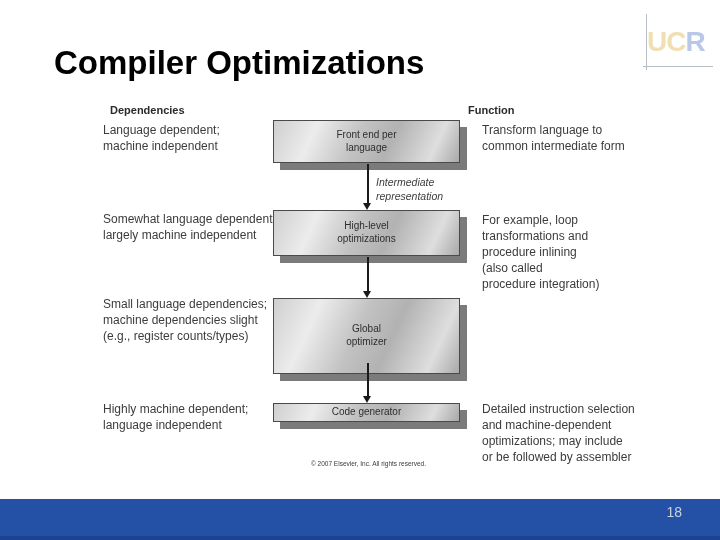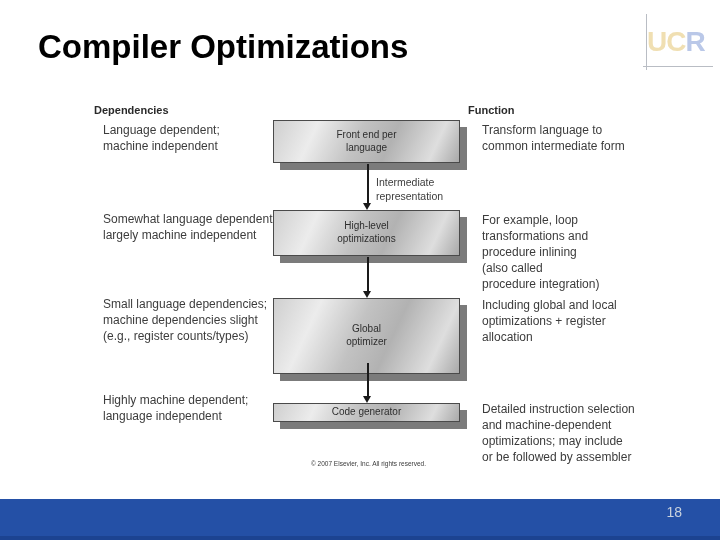--- a/index.html
+++ b/index.html
@@ -8,21 +8,21 @@
     background: #ffffff;
     overflow: hidden;
     position: relative;
     font-family: "Liberation Sans", sans-serif;
   }
   .slide { position: absolute; inset: 0; }
 
   
   .title {
     position: absolute; left: 38px; top: 28px;
-    margin: 0;
+    margin: 16px;
     font-size: 33px; font-weight: 700;
     color: var(--title-text, #000);
     letter-spacing: 0px;
     white-space: nowrap;
   }
 
   
   .logo { position: absolute; left: 643px; top: 12px; width: 72px; height: 58px; }
   .logo-vline { position: absolute; left: 3px; top: 2px; width: 1px; height: 56px; background: #b9bdc4; }
   .logo-hline { position: absolute; left: 0px; top: 54px; width: 70px; height: 1px; background: #b9bdc4; }
@@ -34,34 +34,34 @@
   .logo-uc { color: var(--logo-uc, #f0dfb2); }
   .logo-r  { color: var(--logo-r, #bac8e8); }
 
   
   .figure { position: absolute; inset: 0; color: var(--diagram-text, #3c3c3c); }
 
   .col-header {
     position: absolute; top: 104px;
     font-size: 11px; font-weight: 700; color: #2a2a2a;
   }
-  .left-header  { left: 94px; text-align: right; }
+  .left-header  { left: 110px; text-align: right; }
   .right-header { left: 468px; }
 
   .dep, .func {
     position: absolute;
     font-size: 12px; line-height: 1.34;
     white-space: pre-line;
   }
   .dep  { left: 103px; width: 185px; }
   .func { left: 482px; width: 165px; }
   .dep1  { top: 122px; } .func1 { top: 122px; }
   .dep2  { top: 211px; } .func2 { top: 212px; }
   .dep3  { top: 296px; } .func3 { top: 297px; }
-  .dep4  { top: 392px; } .func4 { top: 401px; }
+  .dep4  { top: 401px; } .func4 { top: 401px; }
 
   .box {
     position: absolute; left: 273px; width: 187px;
     border: 1px solid var(--box-border, #4a4a4a);
     background: linear-gradient(115deg,
       #cfcfcf 0%, #ececec 22%, #c2c2c2 45%,
       #b2b2b2 62%, #dedede 85%, #a9a9a9 100%);
     box-shadow: 7px 7px 0 0 var(--box-shadow, #7b7b7b);
     box-sizing: border-box;
     display: flex; align-items: center; justify-content: center;
@@ -85,21 +85,21 @@
     border-left: 4.5px solid transparent;
     border-right: 4.5px solid transparent;
     border-top: 7px solid #1a1a1a;
   }
   .arrow1 { top: 164px; height: 46px; }
   .arrow2 { top: 257px; height: 41px; }
   .arrow3 { top: 363px; height: 40px; }
 
   .arrow-label {
     position: absolute; left: 376px; top: 175px;
-    font-size: 10.5px; line-height: 1.35;
+    font-size: 10.5px; font-style: italic; line-height: 1.35;
     white-space: pre-line;
   }
 
   .copyright {
     position: absolute; left: 311px; top: 460px;
     font-size: 6.5px; color: #3a3a3a;
     white-space: nowrap;
   }
 
   
@@ -159,23 +159,20 @@
     <div class="arrow arrow2">
       <span class="arrow-line"></span>
       <span class="arrow-head"></span>
     </div>
 
     <div class="dep dep3">Small language dependencies;
 machine dependencies slight
 (e.g., register counts/types)</div>
     <div class="box box3">Global
 optimizer</div>
-    <div class="func func3">Including global and local
-optimizations + register
-allocation</div>
 
     <div class="arrow arrow3">
       <span class="arrow-line"></span>
       <span class="arrow-head"></span>
     </div>
 
     <div class="dep dep4">Highly machine dependent;
 language independent</div>
     <div class="box box4">Code generator</div>
     <div class="func func4">Detailed instruction selection

